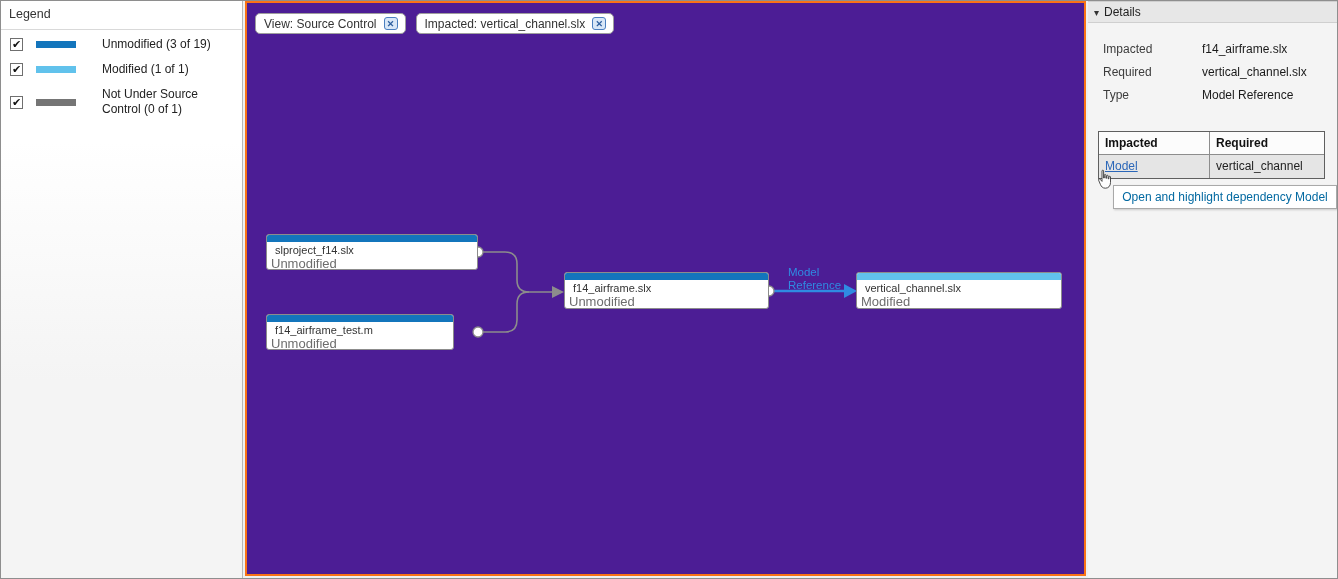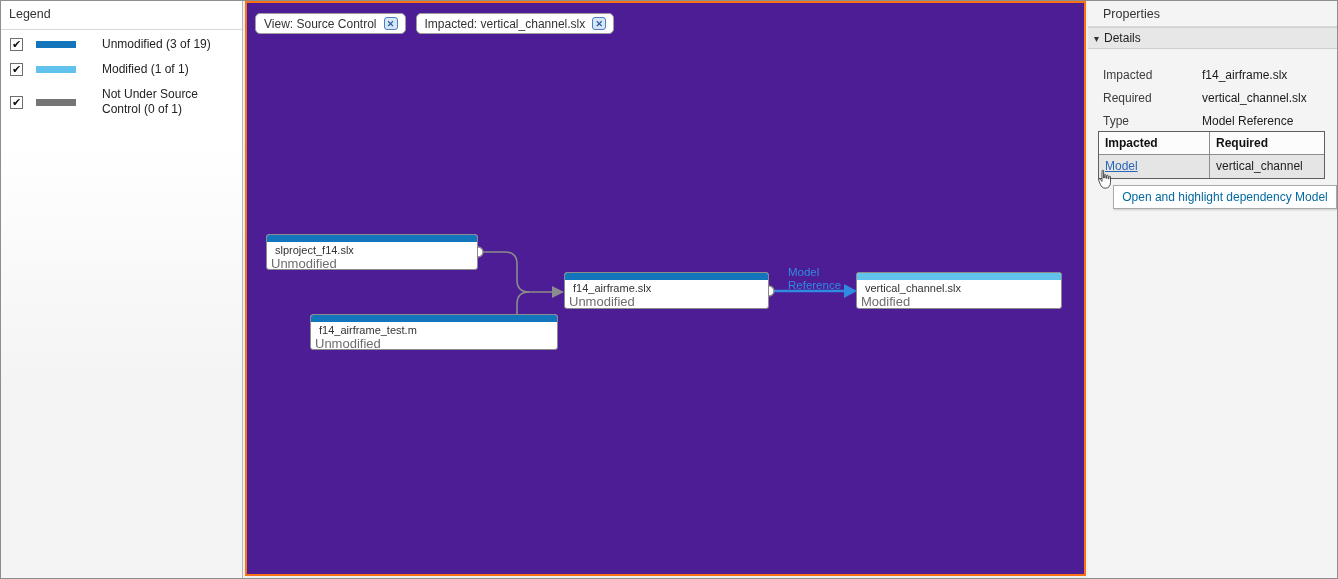--- a/index.html
+++ b/index.html
@@ -34,21 +34,21 @@
 
   .edges { position:absolute; left:0; top:0; width:839px; height:573px; }
   .node { position:absolute; background:#fff; border:1px solid #8c8c8c;
     border-radius:3px; overflow:hidden; }
   .node-strip { position:absolute; left:0; top:0; right:0; height:7px; }
   .node-title { position:absolute; left:8px; top:9px; font-size:11px; color:#333;
     white-space:nowrap; }
   .node-status { position:absolute; left:4px; top:21px; font-size:13px; color:#6d6d6d;
     white-space:nowrap; }
   .node-a { left:19px; top:231px; width:212px; height:36px; }
-  .node-b { left:19px; top:311px; width:248px; height:36px;margin-left:44px; }
+  .node-b { left:19px; top:311px; width:188px; height:36px; }
   .node-c { left:317px; top:269px; width:205px; height:37px; }
   .node-d { left:609px; top:269px; width:206px; height:37px; }
   .edge-label { position:absolute; left:541px; top:263px; width:62px;
     font-size:11.5px; line-height:13px; cursor:pointer; }
 
   
   .props-panel { position:absolute; left:1087px; top:0; width:250px; height:577px;
     background:#f4f4f4; }
   .props-title { font-size:12.5px; color:#333; padding:6px 0 5px 15px;
     border-bottom:1px solid #d9d9d9; }
@@ -146,21 +146,20 @@
     <div class="node node-d">
       <div class="node-strip" style="background: rgb(97, 194, 236);"></div>
       <div class="node-title">vertical_channel.slx</div>
       <div class="node-status">Modified</div>
     </div>
 
     <div class="edge-label" style="color: rgb(47, 139, 226);">Model Reference</div>
   </div>
 
   <div class="props-panel">
-    <div class="props-title">Properties</div>
 
     <div class="section-header">
       <span class="section-caret">▾</span>
       <span class="section-label">Details</span>
     </div>
 
     <div class="fields">
       <div class="field-row">
         <span class="field-label">Impacted</span>
         <span class="field-value">f14_airframe.slx</span>

